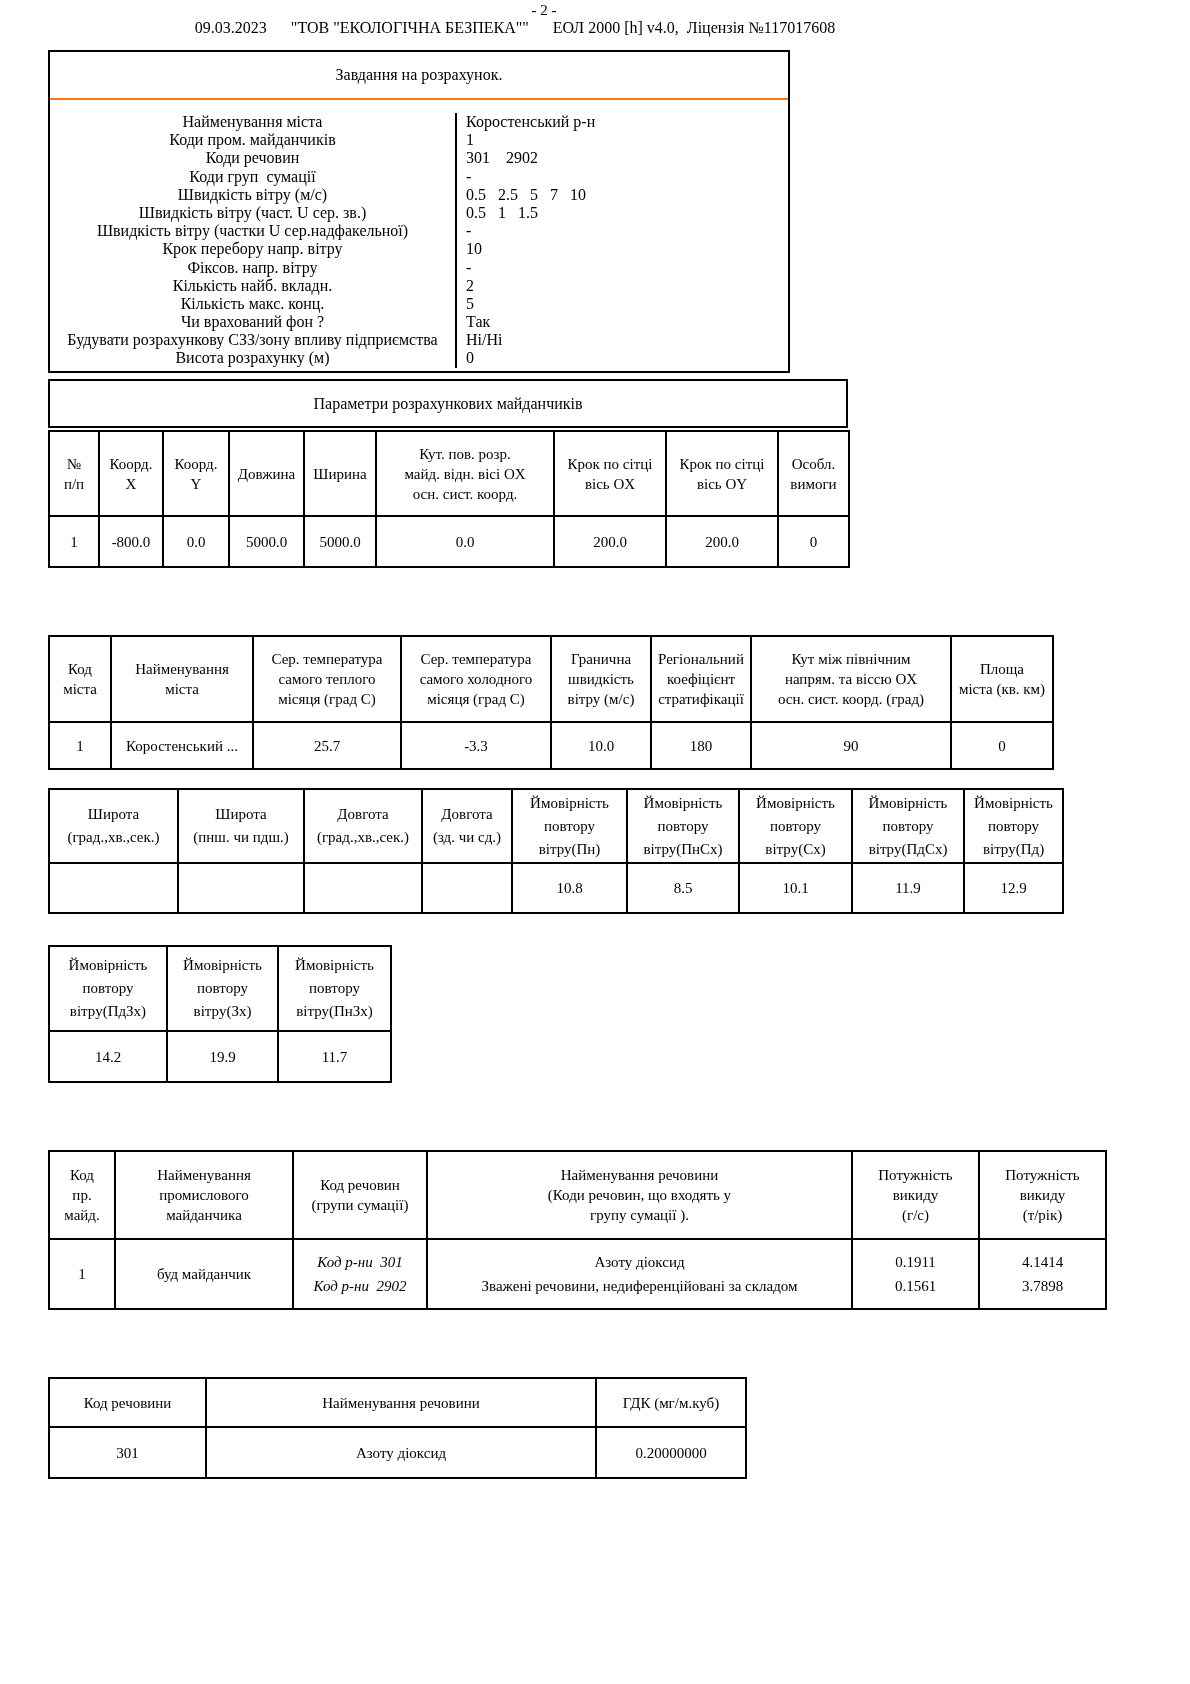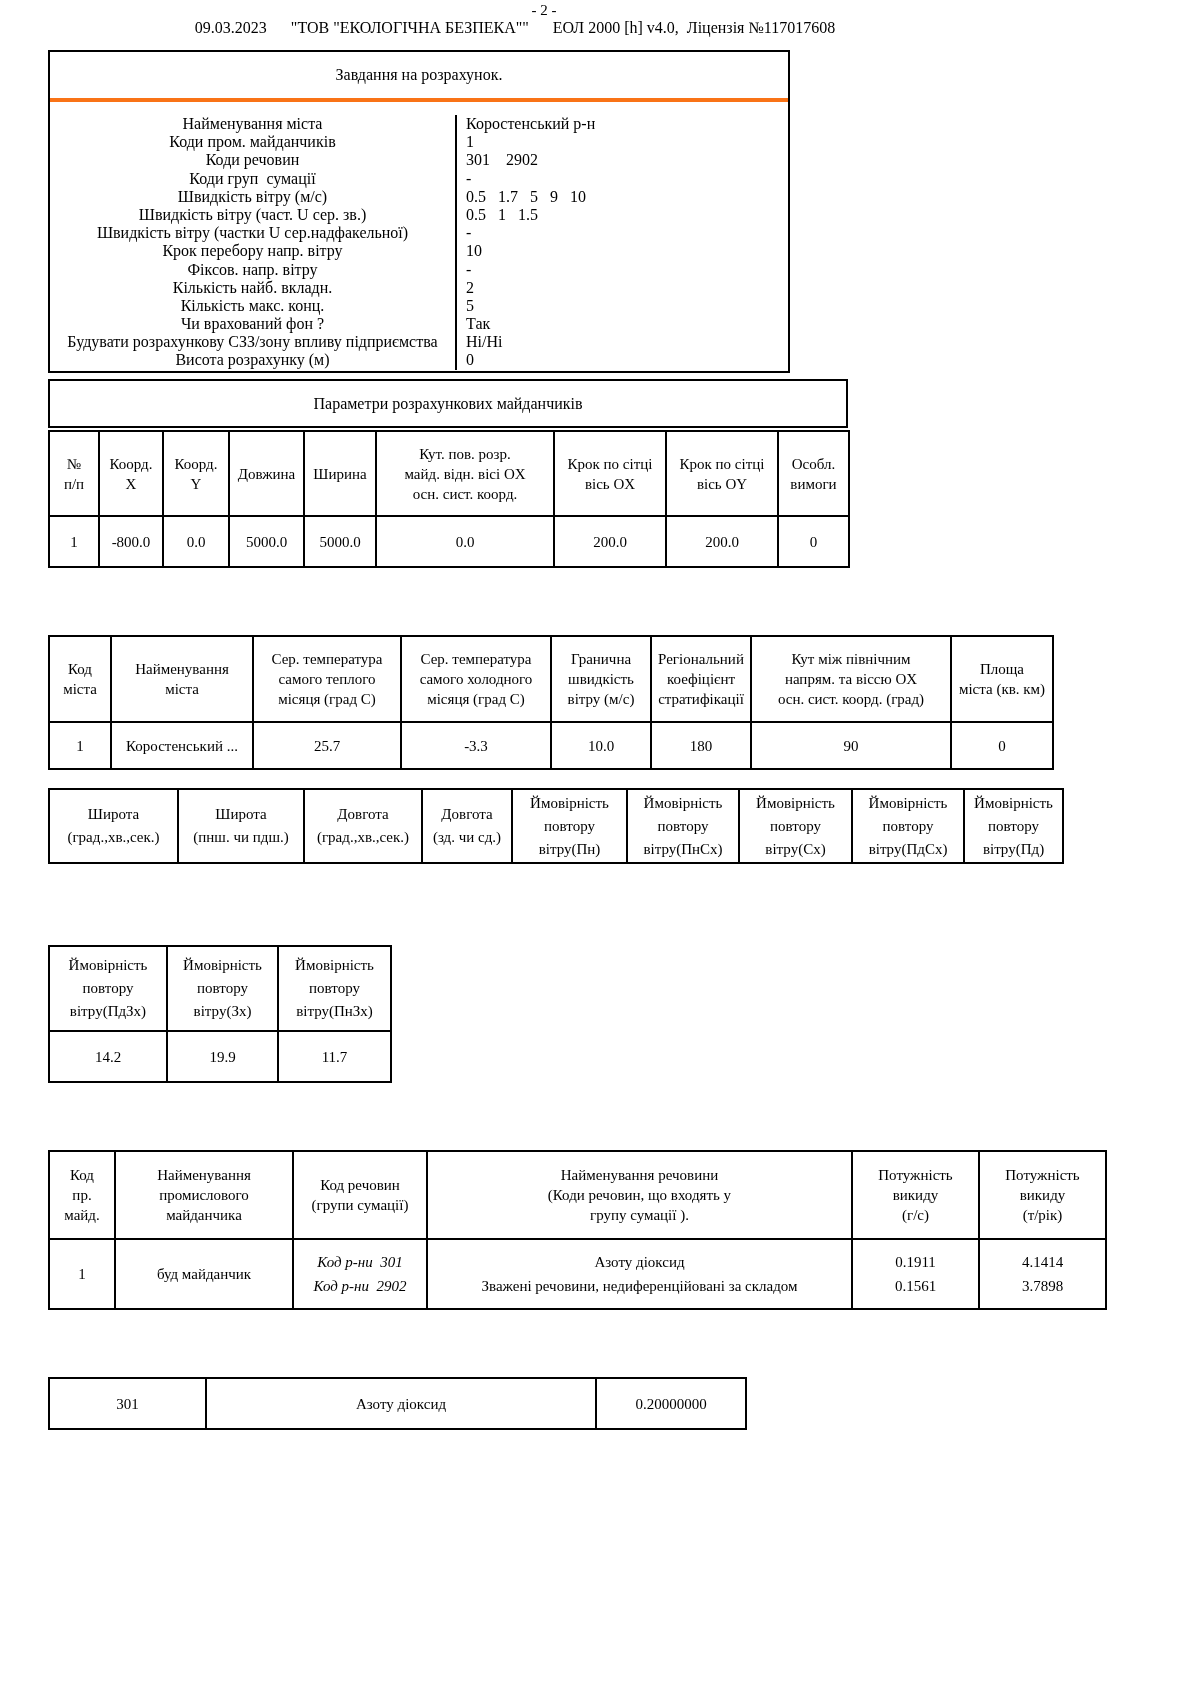--- a/index.html
+++ b/index.html
@@ -6,21 +6,21 @@
   body{
     width:1190px;height:1684px;background:#ffffff;color:#000000;
     font-family:"Liberation Serif", serif;position:relative;overflow:hidden;
   }
   .abs{position:absolute;}
   .hdr1{top:2px;left:0;width:1088px;text-align:center;font-size:15px;}
   .hdr2{top:19px;left:0;width:1030px;text-align:center;font-size:16px;white-space:pre;}
 
   
   .box1{left:48px;top:50px;width:742px;height:323px;border:2px solid #000;box-sizing:border-box;}
-  .box1-title{height:46px;line-height:46px;border-bottom:4px solid #f97316;text-align:center;font-size:16px;}
+  .box1-title{height:46px;line-height:46px;border-bottom:2px solid #f97316;text-align:center;font-size:16px;}
   .params{display:grid;grid-template-columns:407px 1fr;padding-top:13px;}
   .p-label{border-right:2px solid #000;text-align:center;height:18.2px;line-height:18.2px;font-size:16px;white-space:pre;}
   .p-value{padding-left:9px;height:18.2px;line-height:18.2px;font-size:16px;white-space:pre;}
 
   
   .box2{left:48px;top:379px;width:800px;height:49px;border:2px solid #000;box-sizing:border-box;
         text-align:center;line-height:45px;font-size:16px;}
 
   
   table.t{border-collapse:collapse;table-layout:fixed;}
@@ -50,21 +50,21 @@
   <div class="params">
     <div class="p-label">Найменування міста</div>
     <div class="p-value">Коростенський р-н</div>
     <div class="p-label">Коди пром. майданчиків</div>
     <div class="p-value">1</div>
     <div class="p-label">Коди речовин</div>
     <div class="p-value">301    2902</div>
     <div class="p-label">Коди груп  сумації</div>
     <div class="p-value">-</div>
     <div class="p-label">Швидкість вітру (м/с)</div>
-    <div class="p-value">0.5   1.7   5   9   10</div>
+    <div class="p-value">0.5   2.5   5   7   10</div>
     <div class="p-label">Швидкість вітру (част. U сер. зв.)</div>
     <div class="p-value">0.5   1   1.5</div>
     <div class="p-label">Швидкість вітру (частки U сер.надфакельної)</div>
     <div class="p-value">-</div>
     <div class="p-label">Крок перебору напр. вітру</div>
     <div class="p-value">10</div>
     <div class="p-label">Фіксов. напр. вітру</div>
     <div class="p-value">-</div>
     <div class="p-label">Кількість найб. вкладн.</div>
     <div class="p-value">2</div>
@@ -208,20 +208,31 @@
     <td>Ймовірність
 повтору
 вітру(Сх)</td>
     <td>Ймовірність
 повтору
 вітру(ПдСх)</td>
     <td>Ймовірність
 повтору
 вітру(Пд)</td>
   </tr>
+  <tr class="d" style="height:50px">
+    <td></td>
+    <td></td>
+    <td></td>
+    <td></td>
+    <td>10.8</td>
+    <td>8.5</td>
+    <td>10.1</td>
+    <td>11.9</td>
+    <td>12.9</td>
+  </tr>
 </tbody>
   </table>
 
 <table class="abs t t4">
   <colgroup>
       <col style="width:118px">
       <col style="width:111px">
       <col style="width:113px">
     </colgroup>
   <tbody>
@@ -288,19 +299,24 @@
 </tbody>
   </table>
 
 <table class="abs t t6">
   <colgroup>
       <col style="width:157px">
       <col style="width:390px">
       <col style="width:150px">
     </colgroup>
   <tbody>
+      <tr class="h" style="height:49px">
+    <td>Код речовини</td>
+    <td>Найменування речовини</td>
+    <td>ГДК (мг/м.куб)</td>
+  </tr>
   <tr class="d" style="height:51px">
     <td>301</td>
     <td>Азоту діоксид</td>
     <td>0.20000000</td>
   </tr>
 </tbody>
   </table>
 
 </body></html>

